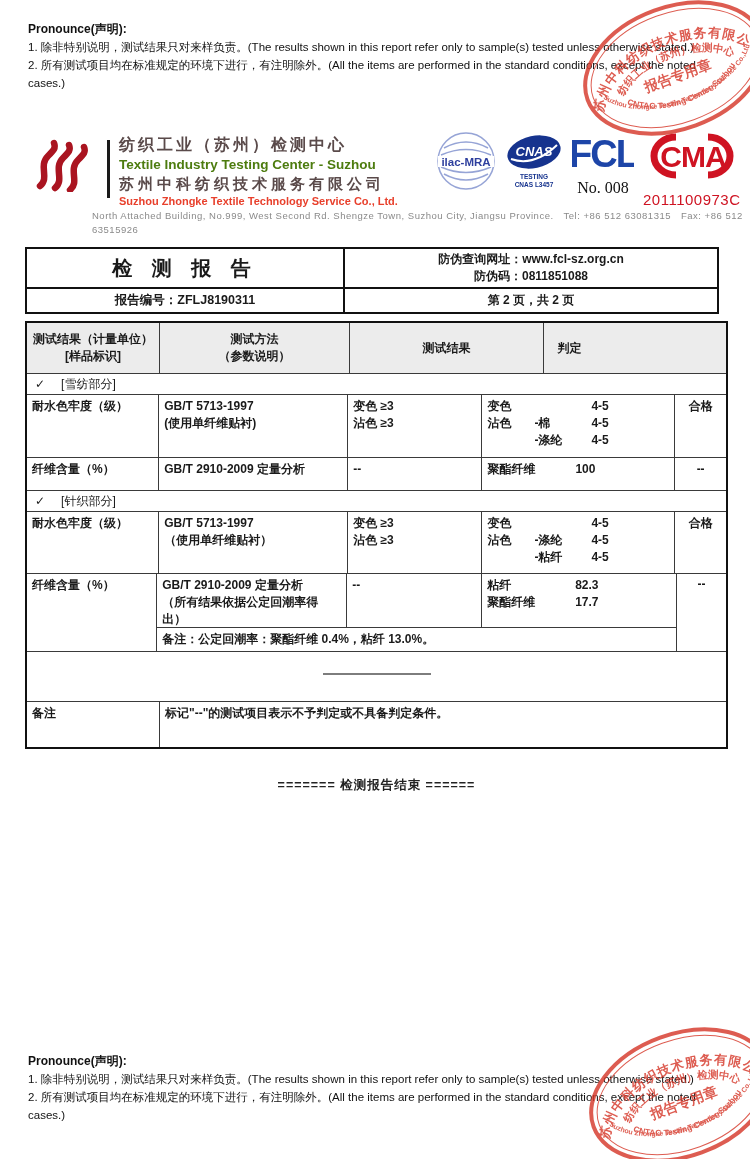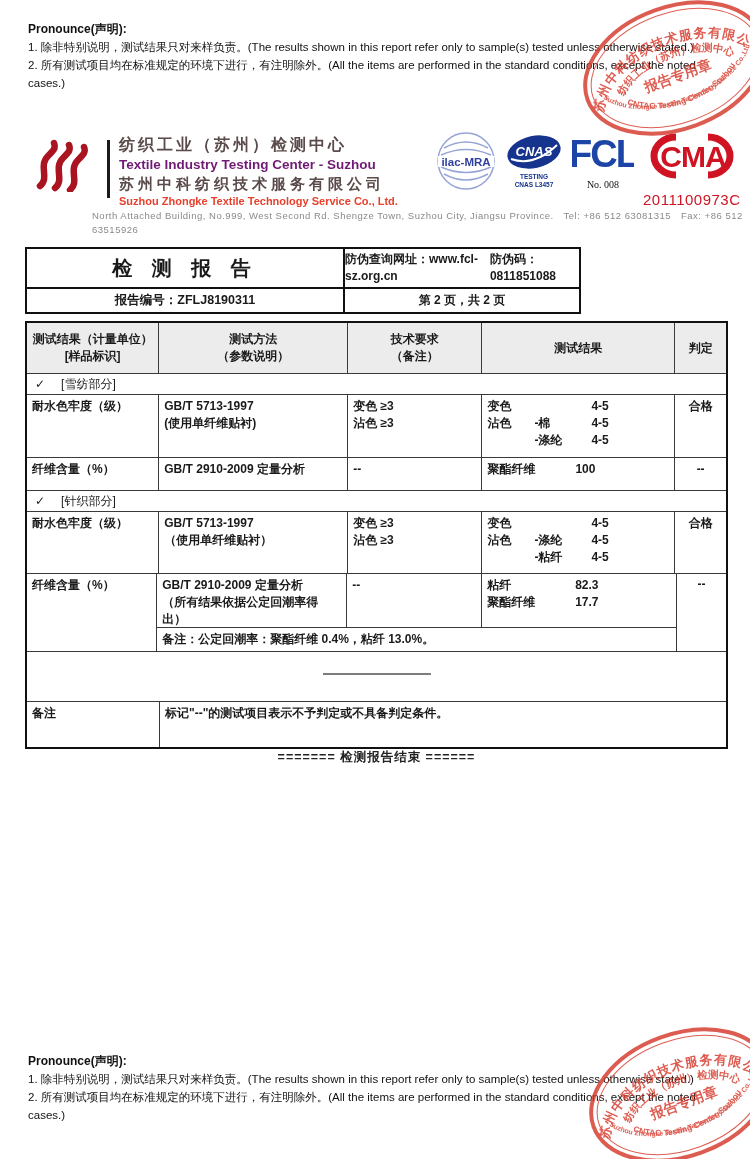--- a/index.html
+++ b/index.html
@@ -14,39 +14,39 @@
   
   .pronounce{width:690px;font-size:11.5px;line-height:18px;color:#111;}
   .pronounce .p-title{font-weight:bold;font-size:12px;}
 
   
   .stamp-wrap{pointer-events:none;}
 
   
   .vbar{width:3px;background:#1a1a1a;}
   .logo-text .cn1{font-size:16px;font-weight:bold;letter-spacing:3px;color:#5a4a4a;}
-  .logo-text .en1{font-size:13.5px;font-weight:bold;color:#701a75;margin-top:1px;}
+  .logo-text .en1{font-size:13.5px;font-weight:bold;color:#4d7c0f;margin-top:1px;}
   .logo-text .cn2{font-size:15px;font-weight:bold;letter-spacing:4px;color:#5a4a4a;margin-top:3px;}
   .logo-text .en2{font-size:11px;font-weight:bold;color:#e8402c;margin-top:1px;}
   .addr{font-size:9.5px;color:#8a8a8a;line-height:14px;letter-spacing:.5px;}
 
   
   .certs{display:flex;align-items:flex-start;gap:9px;}
   .cert{display:flex;flex-direction:column;align-items:center;}
   .cert .cap{font-size:6.5px;color:#16338e;font-weight:bold;line-height:8px;text-align:center;}
-  .fcl-no{font-family:"Liberation Serif",serif;font-size:10px;color:#111;margin-top:2px;}
+  .fcl-no{font-family:"Liberation Serif",serif;font-size:16px;color:#111;margin-top:2px;}
   .cma-no{font-size:15px;color:#cf1322;font-weight:normal;letter-spacing:.5px;margin-top:10px;}
 
   
-  .headtbl{width:556px;border:2px solid #111;box-sizing:border-box;}
+  .headtbl{width:694px;border:2px solid #111;box-sizing:border-box;}
   .headtbl .hrow{display:flex;}
   .headtbl .hrow + .hrow{border-top:2px solid #111;}
   .hcell-l{width:318px;border-right:2px solid #111;display:flex;flex-direction:column;
            align-items:center;justify-content:center;box-sizing:border-box;}
-  .hcell-r{flex:1;display:flex;flex-direction:row;align-items:center;justify-content:center;}
+  .hcell-r{flex:1;display:flex;flex-direction:column;align-items:center;justify-content:center;}
   .rpt-title{font-size:20px;font-weight:bold;letter-spacing:7px;}
   .af{font-size:12px;font-weight:600;line-height:17px;}
   .rno{font-size:12.5px;font-weight:bold;}
   .pg{font-size:12px;font-weight:600;}
 
   
   .tbl{width:703px;border:2px solid #111;box-sizing:border-box;font-size:12px;font-weight:600;}
   .trow{display:flex;box-sizing:border-box;}
   .trow + .trow{border-top:1px solid #3a3a3a;}
   .cell{box-sizing:border-box;padding:3px 5px;line-height:17px;}
@@ -65,21 +65,21 @@
   .res-line{display:flex;}
   .res-label{width:47px;}
   .res-name{width:57px;}
   .fib-line{display:flex;}
   .fib-label{width:88px;}
   .comb-mid{width:519px;box-sizing:border-box;display:flex;flex-direction:column;}
   .comb-top{display:flex;height:53px;}
   .comb-note{border-top:1px solid #3a3a3a;flex:1;padding:3px 5px;line-height:17px;box-sizing:border-box;}
   .c5-span{width:51px;border-left:1px solid #3a3a3a;box-sizing:border-box;text-align:center;padding:3px 0;}
   .divider-line{width:108px;height:2px;background:#7d7d7d;margin:21px auto 0 auto;}
-  .endline{width:703px;text-align:center;font-size:12.5px;font-weight:bold;letter-spacing:1px;color:#222;}
+  .endline{width:703px;text-align:center;font-size:12.5px;font-weight:bold;letter-spacing:1px;color:#222;margin-top:28px;}
 </style>
 </head>
 <body>
 
 <div class="abs pronounce" style="left:28px;top:20px;">
   <div class="p-title">Pronounce(声明):</div>
   <div>1. 除非特别说明，测试结果只对来样负责。(The results shown in this report refer only to sample(s) tested unless otherwise stated.)</div>
   <div>2. 所有测试项目均在标准规定的环境下进行，有注明除外。(All the items are performed in the standard conditions, except the noted cases.)</div>
 </div>
 
@@ -190,24 +190,20 @@
 
   <div class="trow thead">
     <div class="cell br c1">
       <span>测试结果（计量单位）</span>
       <span>[样品标识]</span>
     </div>
     <div class="cell br c2">
       <span>测试方法</span>
       <span>（参数说明）</span>
     </div>
-    <div class="cell br c3">
-      <span>技术要求</span>
-      <span>（备注）</span>
-    </div>
     <div class="cell br c4">
       <span>测试结果</span>
     </div>
     <div class="cell c5">
       <span>判定</span>
     </div>
   </div>
 
   <div class="trow secrow">
     <span class="chk">✓</span>

